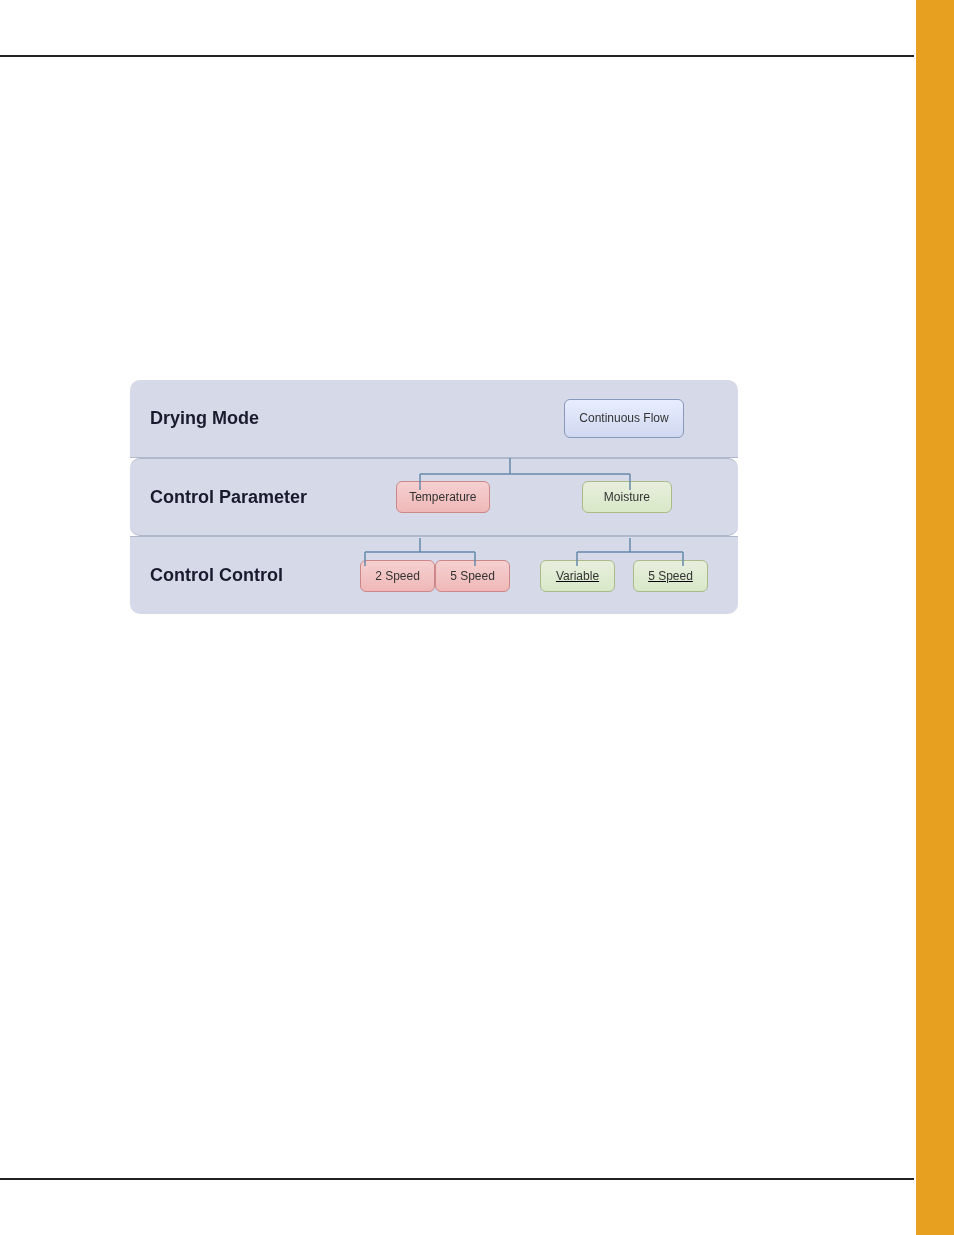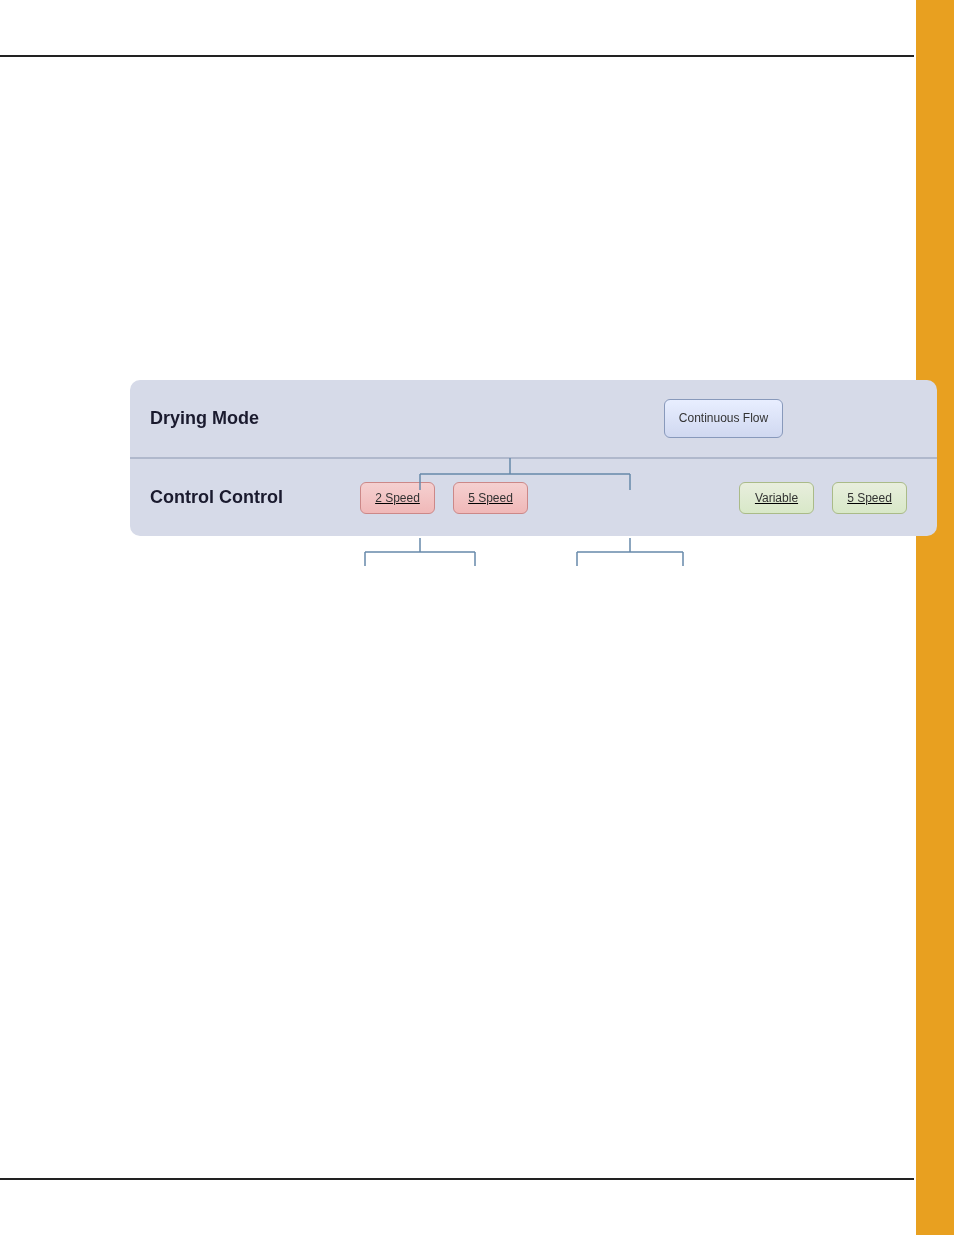--- a/index.html
+++ b/index.html
@@ -41,21 +41,21 @@
       width: 38px;
       height: 100%;
       background: #E8A020;
     }
 
     
     .diagram-container {
       position: absolute;
       top: 380px;
       left: 130px;
-      width: 807px;
+      width: 608px;
     }
 
     
     .row {
       display: flex;
       align-items: center;
       border-radius: 10px;
       margin-bottom: 0;
       padding: 12px 20px;
       position: relative;
@@ -169,22 +169,20 @@
     .scheme-area {
       display: flex;
       width: 100%;
       justify-content: space-between;
       align-items: center;
       padding: 0 10px;
     }
 
     .left-scheme-group {
       display: flex;
-      gap: 18px;
-      text-decoration: underline;
     }
 
     .right-scheme-group {
       display: flex;
       gap: 18px;
       text-decoration: underline;
     }
 
     
     .svg-connections {
@@ -234,20 +232,31 @@
 
     <div class="row row-drying">
       <div class="row-label">Drying Mode</div>
       <div class="drying-nodes">
         <div class="node-box node-continuous-flow" style="margin-left: 180px;">
           <span style="white-space: pre-line; line-height: 1.4;">Continuous Flow</span>
         </div>
       </div>
     </div>
 
+    <div class="row row-control-param">
+      <div class="row-label">Control Parameter</div>
+      <div class="param-nodes">
+        <div class="node-box node-temperature">
+          <span>Temperature</span>
+        </div>
+        <div class="node-box node-moisture">
+          <span>Moisture</span>
+        </div>
+      </div>
+    </div>
 
     <div class="row row-control-scheme">
       <div class="row-label">Control Control</div>
       <div class="scheme-area">
         <div class="left-scheme-group">
           <div class="node-box node-2speed">
             <span>2 Speed</span>
           </div>
           <div class="node-box node-5speed-left">
             <span>5 Speed</span>

